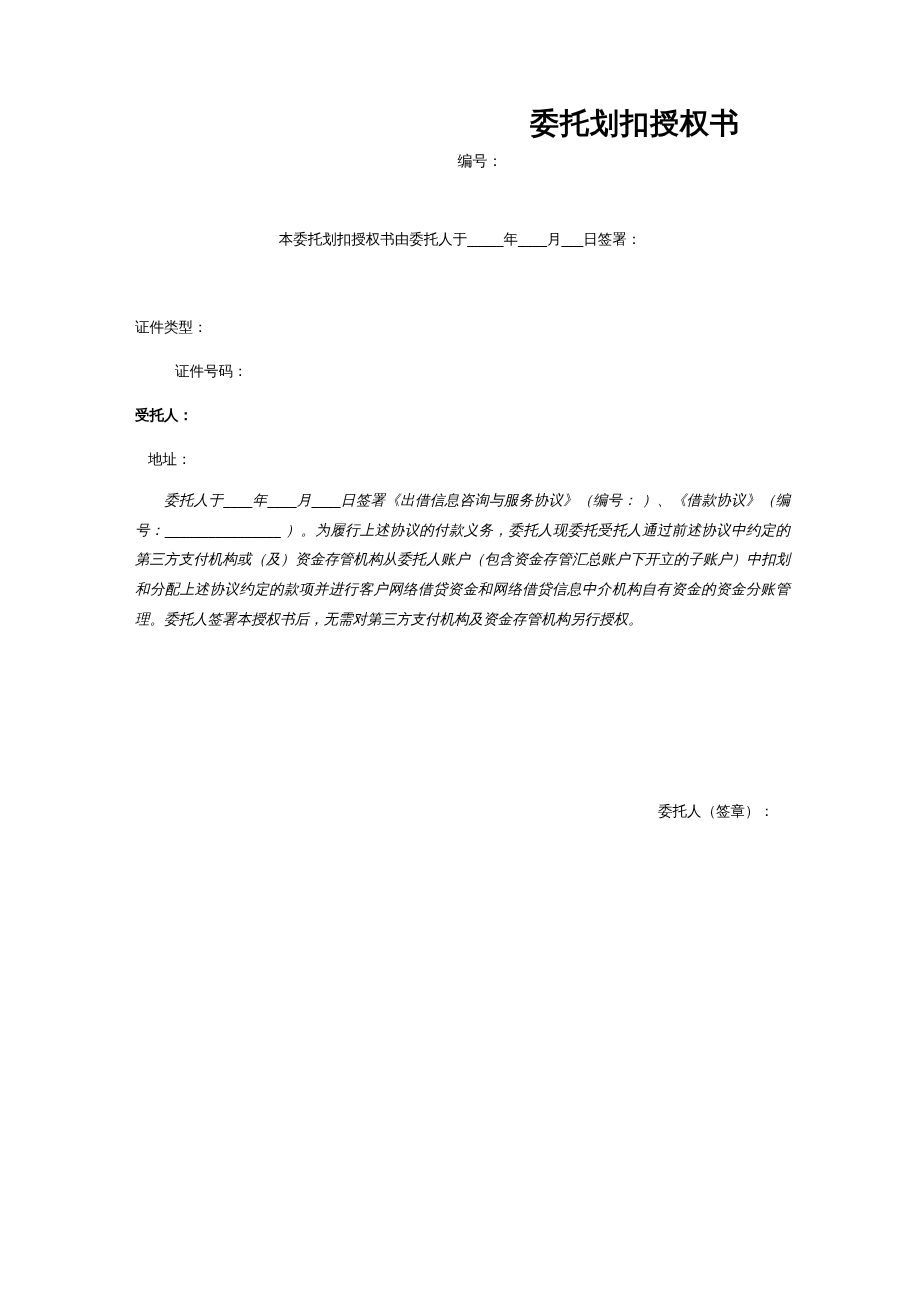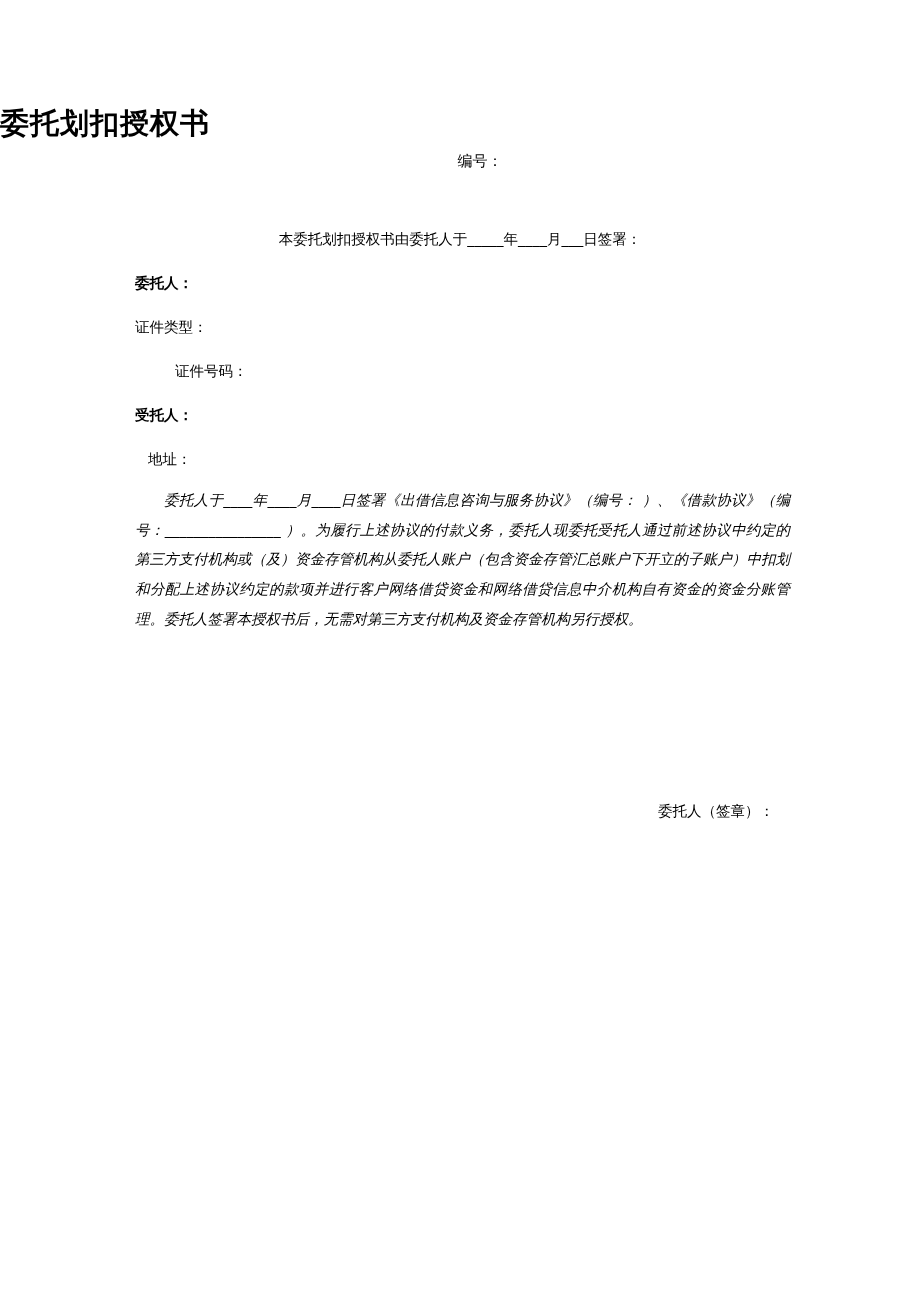--- a/index.html
+++ b/index.html
@@ -18,21 +18,21 @@
     position: relative;
     width: 920px;
     height: 1302px;
     box-sizing: border-box;
   }
   .doc-title {
     position: absolute;
     top: 104px;
     left: 0;
     width: 740px;
-    text-align: left;
+    text-align: right;
     font-size: 29px;
     font-weight: bold;
     letter-spacing: 1px;
   }
   .serial-line {
     position: absolute;
     top: 152px;
     left: 0;
     width: 920px;
     text-align: center;
@@ -90,23 +90,20 @@
 <body>
 
 <div class="page">
 
   <div class="doc-title">委托划扣授权书</div>
 
   <div class="serial-line">编号：</div>
 
   <div class="body-block signed-line">本委托划扣授权书由委托人于_____年____月___日签署：</div>
 
-  <div class="body-block field-row party-entrustor">
-    <span class="label-strong">委托人：</span>
-  </div>
 
   <div class="body-block field-row id-type">
     <span>证件类型：</span>
   </div>
 
   <div class="body-block field-row id-number">
     <span>证件号码：</span>
   </div>
 
   <div class="body-block field-row party-trustee">

